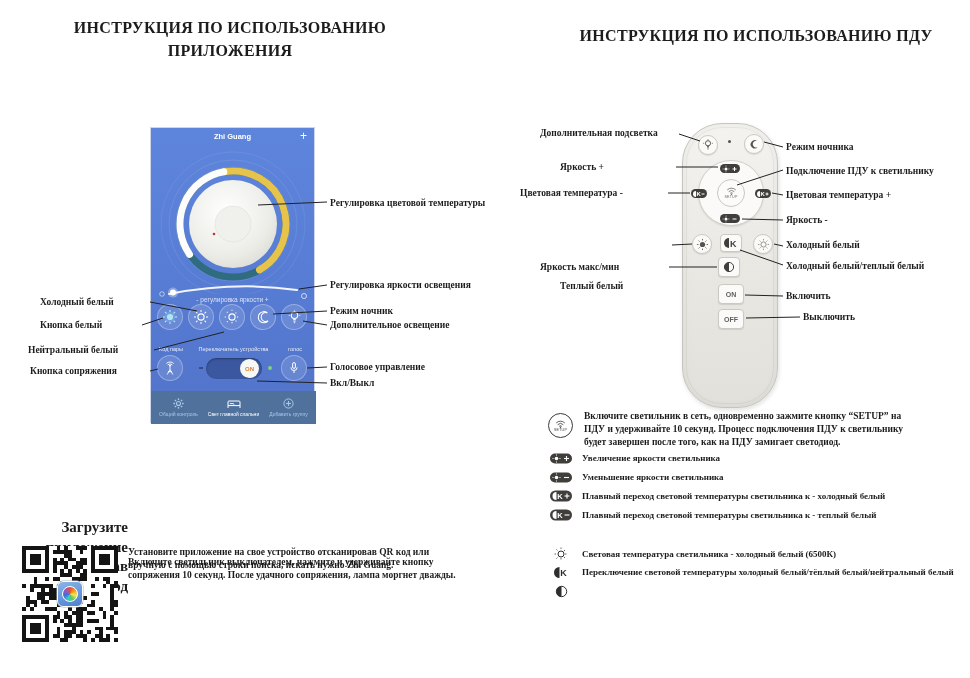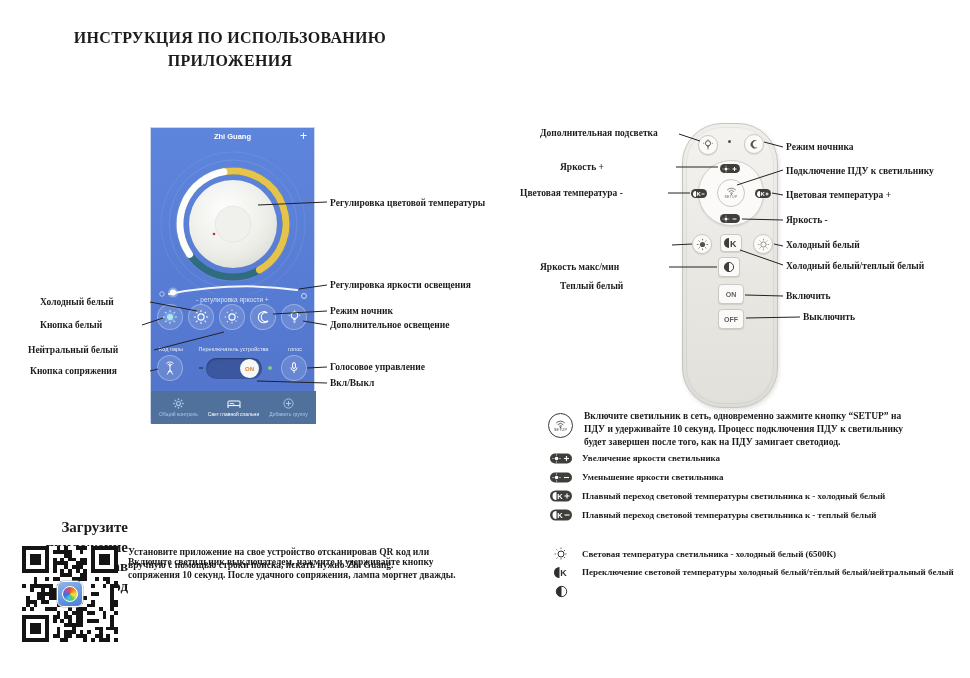--- a/index.html
+++ b/index.html
@@ -74,25 +74,26 @@
   .lg-tx{font-weight:600;font-size:9px;white-space:nowrap;}
   #setup-circ{position:absolute;left:548px;top:413px;width:25px;height:25px;border-radius:50%;
        border:1.3px solid #3a3a3a;box-sizing:border-box;display:flex;flex-direction:column;
        align-items:center;justify-content:center;background:#fff;}
 </style>
 </head>
 <body>
 
 <div id="page">
 
-  <div class="abs title" style="left:60px;top:16px;width:340px;margin-top:10px;">
+  <div class="abs title" style="left:60px;top:16px;width:340px;">
     <div>ИНСТРУКЦИЯ ПО ИСПОЛЬЗОВАНИЮ</div>
     <div>ПРИЛОЖЕНИЯ</div>
   </div>
 
+  <div class="abs title" style="left:546px;top:24px;width:420px;">ИНСТРУКЦИЯ ПО ИСПОЛЬЗОВАНИЮ ПДУ</div>
 
   <div id="app">
     <div class="hdr">Zhi Guang</div>
     <div class="plus">+</div>
 
     <svg class="abs" style="left:0;top:16px;" width="165" height="150" viewBox="0 0 165 150">
       <circle cx="82" cy="80" r="72" fill="none" stroke="rgba(255,255,255,.08)"></circle>
       <circle cx="82" cy="80" r="64" fill="none" stroke="rgba(255,255,255,.10)"></circle>
       <circle cx="82" cy="80" r="57" fill="none" stroke="rgba(255,255,255,.10)"></circle>
       <circle cx="82" cy="80" r="53" fill="none" stroke="#2c6a77" stroke-width="7" opacity=".9"></circle>

